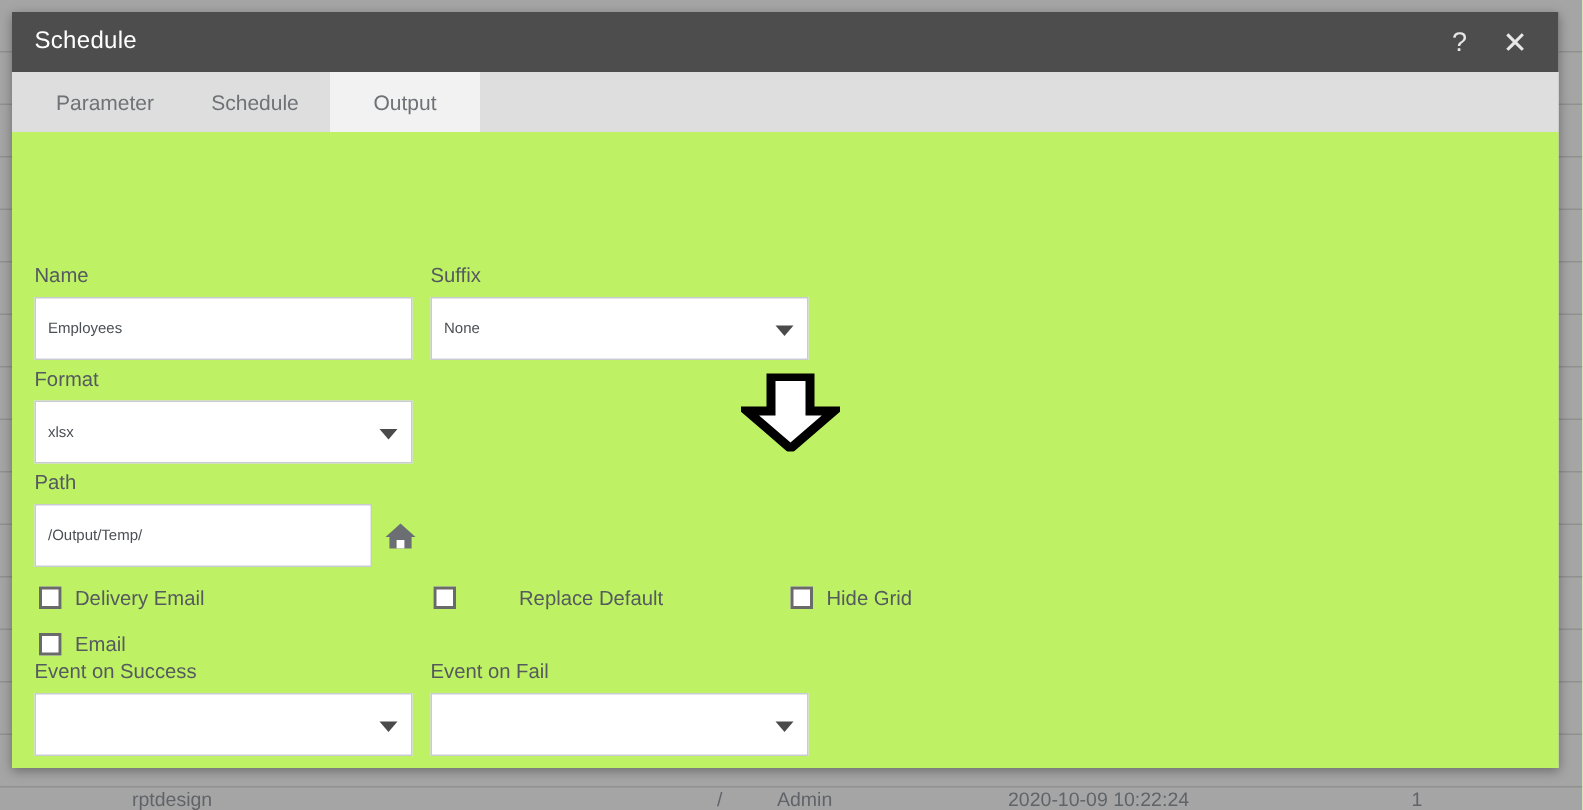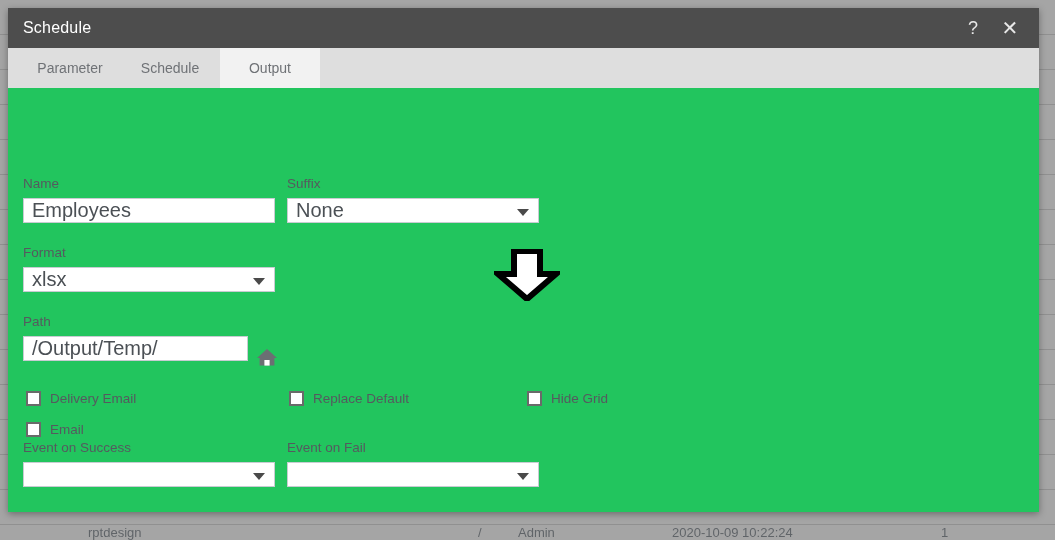--- a/index.html
+++ b/index.html
@@ -119,35 +119,35 @@
   }
   .tab.active {
     background: #f2f2f2;
   }
   #tab-spacer { flex: 1 1 auto; }
 
   
   #form {
     flex: 1 1 auto;
     position: relative;
-    background: #22c55e;
+    background: #bef264;
   }
   .fld-label {
     position: absolute;
     font-size: 13.5px;
     color: #555a5f;
     white-space: nowrap;
   }
   .txtbox, .ddbox {
     position: absolute;
     box-sizing: border-box;
-    height: 25px;
+    height: 42px;
     background: #ffffff;
     border: 1px solid #c8ccd2;
-    font-size: 20px;
+    font-size: 10px;
     color: #4b5055;
     display: flex;
     align-items: center;
     padding: 0 8px;
     cursor: text;
   }
   .ddbox { cursor: pointer; padding-right: 18px; }
   .caret {
     position: absolute;
     right: 9px;
@@ -274,21 +274,21 @@
     </span>
 
     <div class="cbrow" style="left:18px; top:303px;">
       <span class="cbox"></span>
       <span class="cblabel">Delivery Email</span>
     </div>
     <div class="cbrow" style="left:18px; top:334px;">
       <span class="cbox"></span>
       <span class="cblabel">Email</span>
     </div>
-    <div class="cbrow" style="left:281px; top:303px;">
+    <div class="cbrow" style="left:281px; top:303px;gap:33px;">
       <span class="cbox"></span>
       <span class="cblabel">Replace Default</span>
     </div>
     <div class="cbrow" style="left:519px; top:303px;">
       <span class="cbox"></span>
       <span class="cblabel">Hide Grid</span>
     </div>
 
     <span class="fld-label" style="left:15px; top:352px;">Event on Success</span>
     <div class="ddbox" style="left:15px; top:374px; width:252px;">

